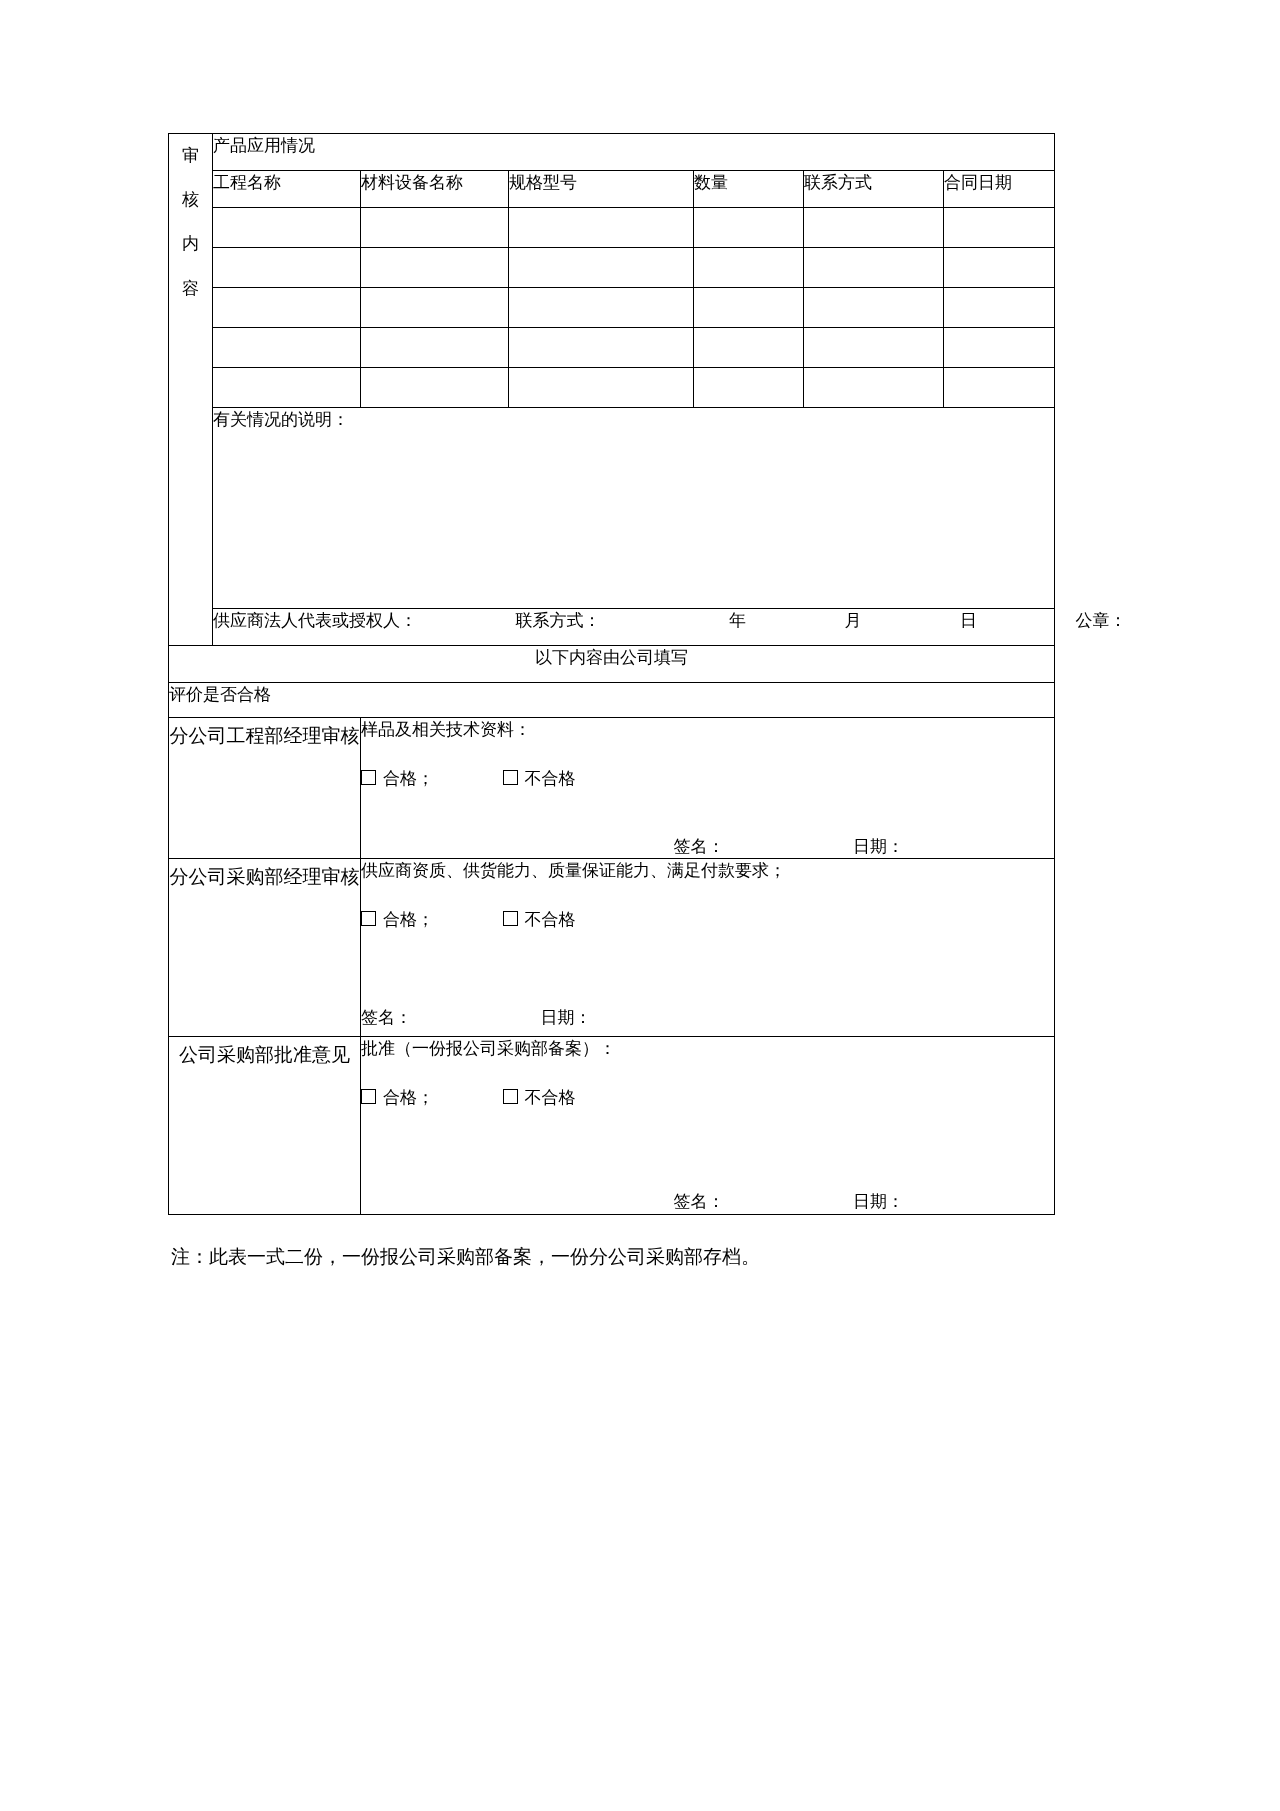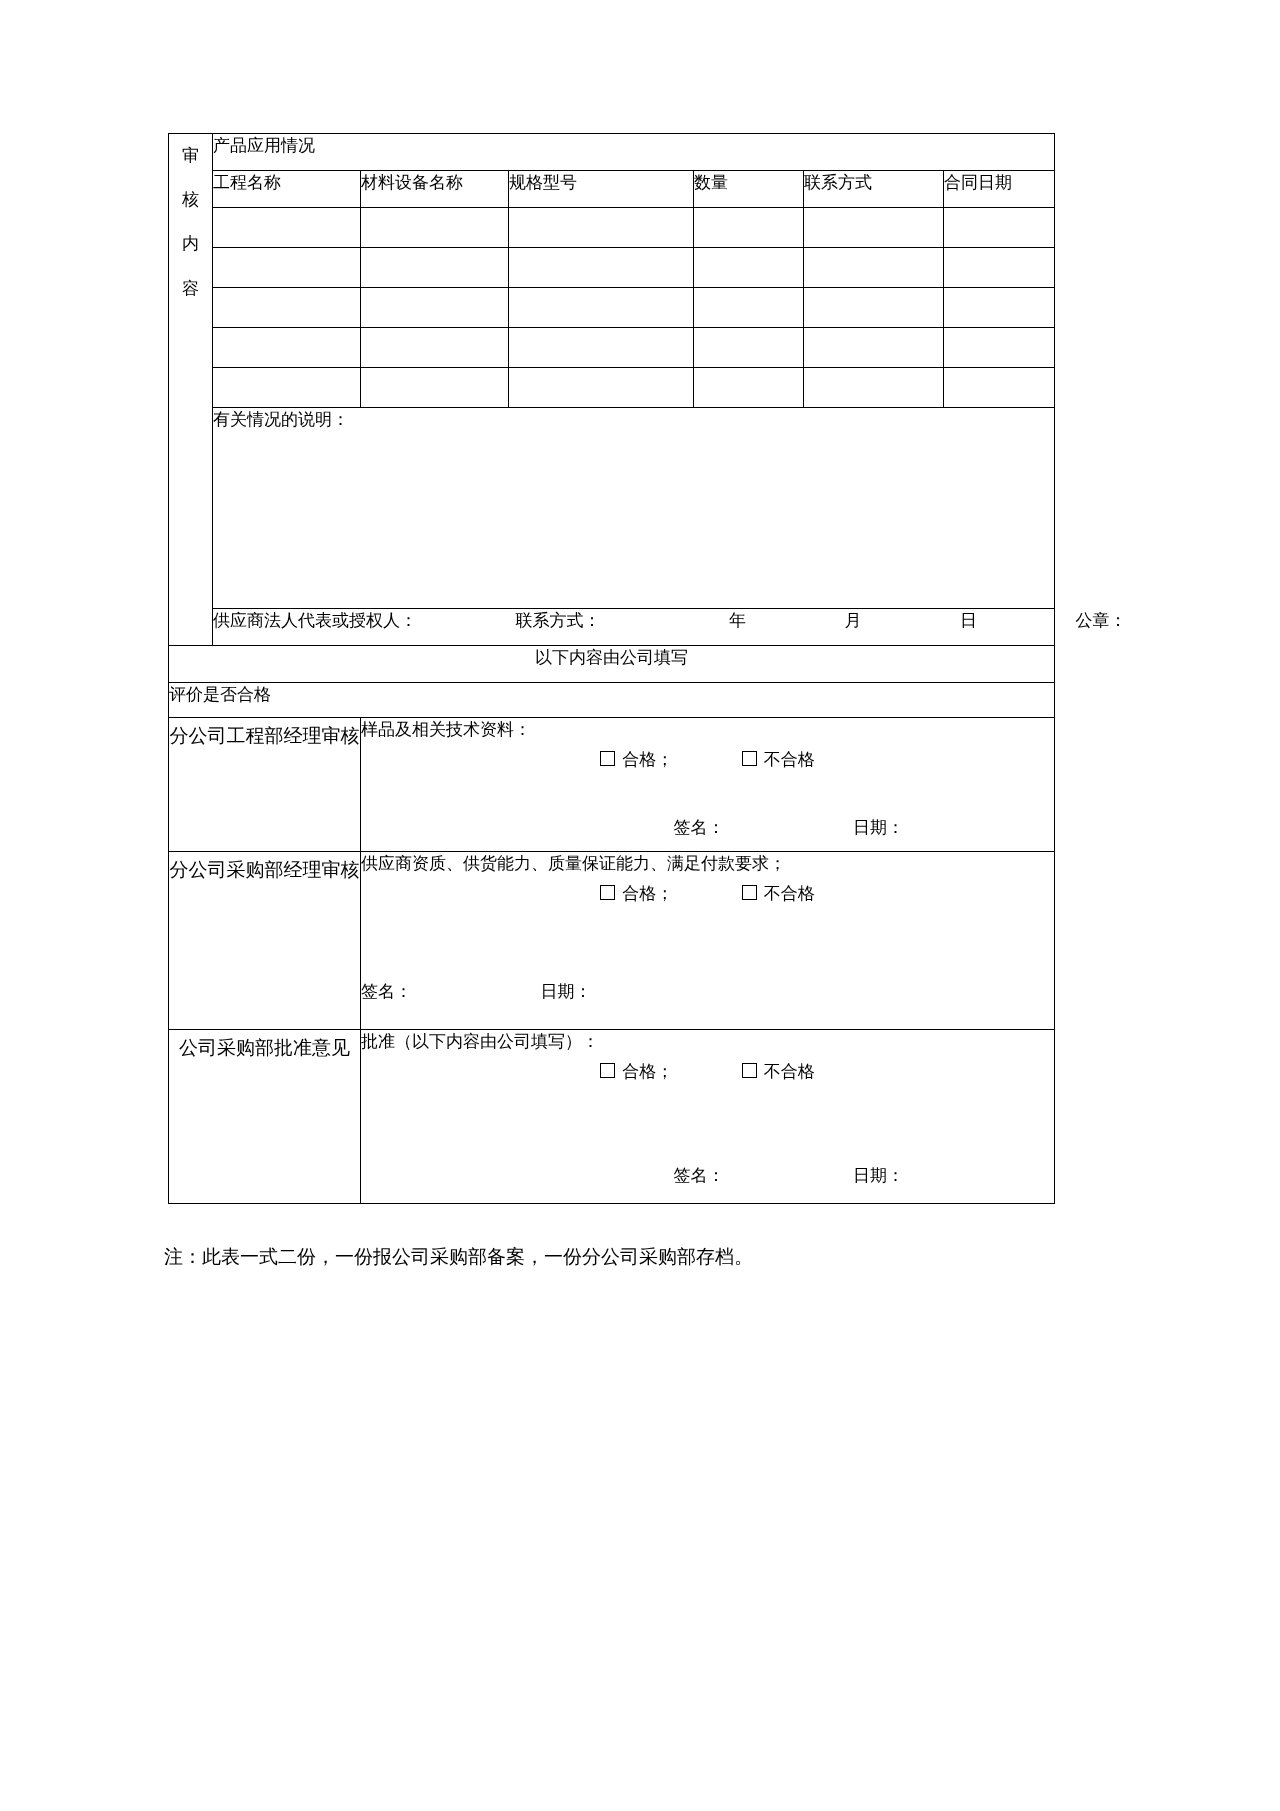--- a/index.html
+++ b/index.html
@@ -88,36 +88,35 @@
   }
   .chk {
     display: inline-block;
     width: 13px;
     height: 13px;
     border: 1px solid #000;
     margin-right: 7px;
     vertical-align: -1px;
   }
   .opt-row {
-    margin-top: 6px;
-    text-align: center;
+    margin-top: 25px;
   }
   .opt-gap {
     display: inline-block;
     width: 60px;
   }
   .sign-right {
     text-align: right;
     padding-right: 150px;
   }
   .gapsm { display: inline-block; width: 90px; }
   .gapmd { display: inline-block; width: 120px; }
   .footnotes {
     position: absolute;
-    left: 164px;
+    left: 171px;
     top: 1242px;
     width: 940px;
     font-size: 19px;
     line-height: 1.62;
   }
   .footnotes p { margin: 0; }
   .indent2 { text-indent: 2em; }
 </style>
 </head>
 <body>
@@ -258,21 +257,21 @@
             <span>签名：</span>
             <span class="gapmd"></span>
             <span>日期：</span>
           </div>
         </td>
       </tr>
 
       <tr>
         <td class="cellpad rev-label" colspan="2" style="height:173px">公司采购部批准意见</td>
         <td class="cellpad rev-body" colspan="5">
-          <div>批准（以下内容由公司填写）：</div>
+          <div>批准（一份报公司采购部备案）：</div>
           <div class="opt-row">
             <span class="chk"></span><span>合格；</span>
             <span class="opt-gap"></span>
             <span class="chk"></span><span>不合格</span>
           </div>
           <div class="sign-right" style="margin-top:80px">
             <span>签名：</span>
             <span class="gapmd"></span>
             <span>日期：</span>
           </div>

